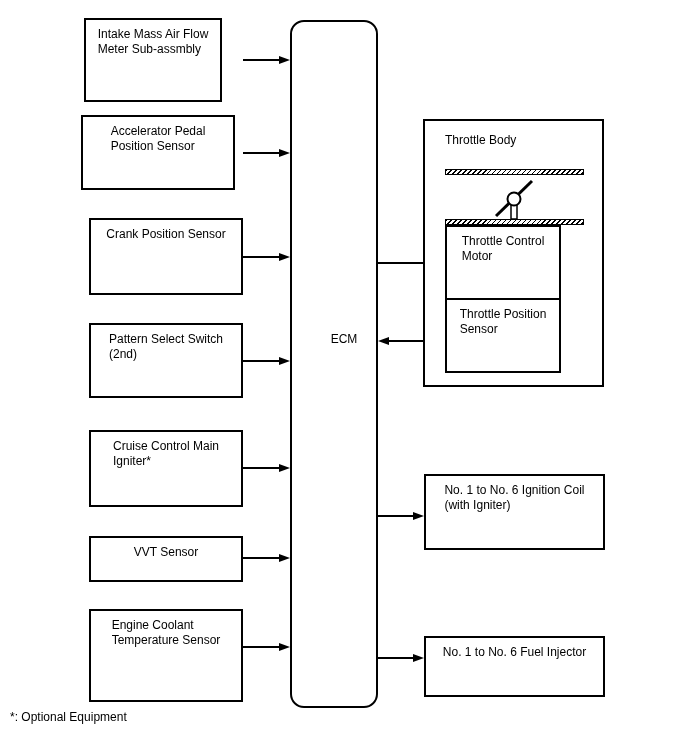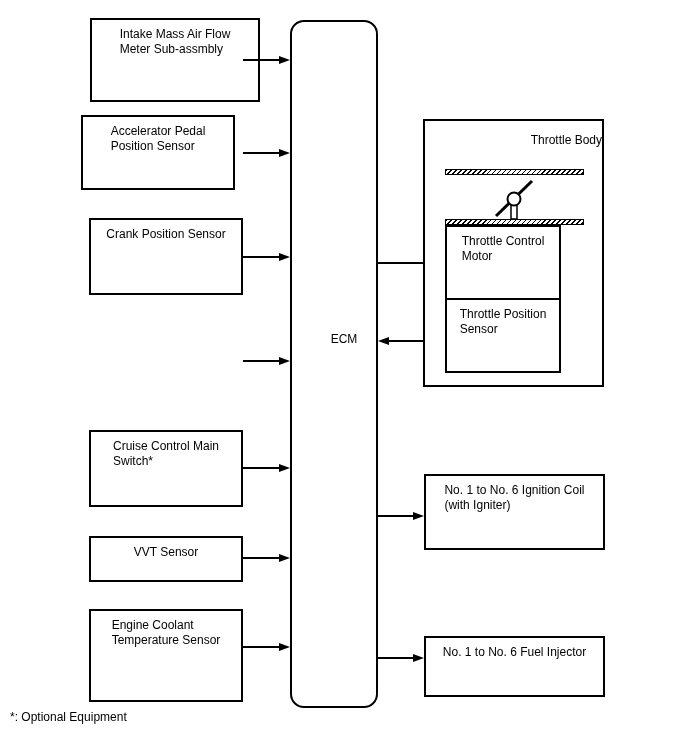--- a/index.html
+++ b/index.html
@@ -29,55 +29,59 @@
   }
   .ah-l {
     position:absolute; width:0; height:0;
     border-top:4.5px solid transparent; border-bottom:4.5px solid transparent;
     border-right:11px solid #000;
   }
   .tb-outer {
     position:absolute; box-sizing:border-box; border:2px solid #000; background:#fff;
     left:423px; top:119px; width:181px; height:268px;
   }
-  .tb-title { text-align:right; padding-top:12px; }
+  .tb-title { text-align:left; padding-top:12px;padding-left:20px; }
   .hatch {
     position:absolute; box-sizing:border-box; width:139px; height:6px; left:445px;
     border:1px solid #000;
     background:repeating-linear-gradient(135deg, #000 0px, #000 1px, #fff 1px, #fff 3.5px);
   }
   .valve-svg { position:absolute; left:445px; top:175px; }
   .tb-inner {
     position:absolute; box-sizing:border-box; border:2px solid #000; background:#fff;
     left:445px; top:225px; width:116px; height:148px;
   }
   .tb-section { box-sizing:border-box; display:flex; justify-content:center; }
   .tb-motor { height:73px; border-bottom:2px solid #000; }
   .tb-sensor { height:71px; }
   .footnote { position:absolute; left:10px; top:710px; }
 </style>
 </head>
 <body>
 
 <div id="stage">
 
-  <div class="box" style="left:90px;top:18px;width:170px;height:84px">
+  <div class="box" style="left:84px;top:18px;width:138px;height:84px">
     <div class="lbl">Intake Mass Air Flow
 Meter Sub-assmbly</div>
   </div>
   <div class="box" style="left:81px;top:115px;width:154px;height:75px">
     <div class="lbl">Accelerator Pedal
 Position Sensor</div>
   </div>
   <div class="box" style="left:89px;top:218px;width:154px;height:77px">
     <div class="lbl">Crank Position Sensor</div>
   </div>
+  <div class="box" style="left:89px;top:323px;width:154px;height:75px">
+    <div class="lbl">Pattern Select Switch
+(2nd)</div>
+  </div>
   <div class="box" style="left:89px;top:430px;width:154px;height:77px">
     <div class="lbl">Cruise Control Main
-Switch*</div>
+Igniter*</div>
   </div>
   <div class="box" style="left:89px;top:536px;width:154px;height:46px">
     <div class="lbl">VVT Sensor</div>
   </div>
   <div class="box" style="left:89px;top:609px;width:154px;height:93px">
     <div class="lbl">Engine Coolant
 Temperature Sensor</div>
   </div>
 
   <div class="hl" style="left:243px;top:59px;width:37px"></div>

